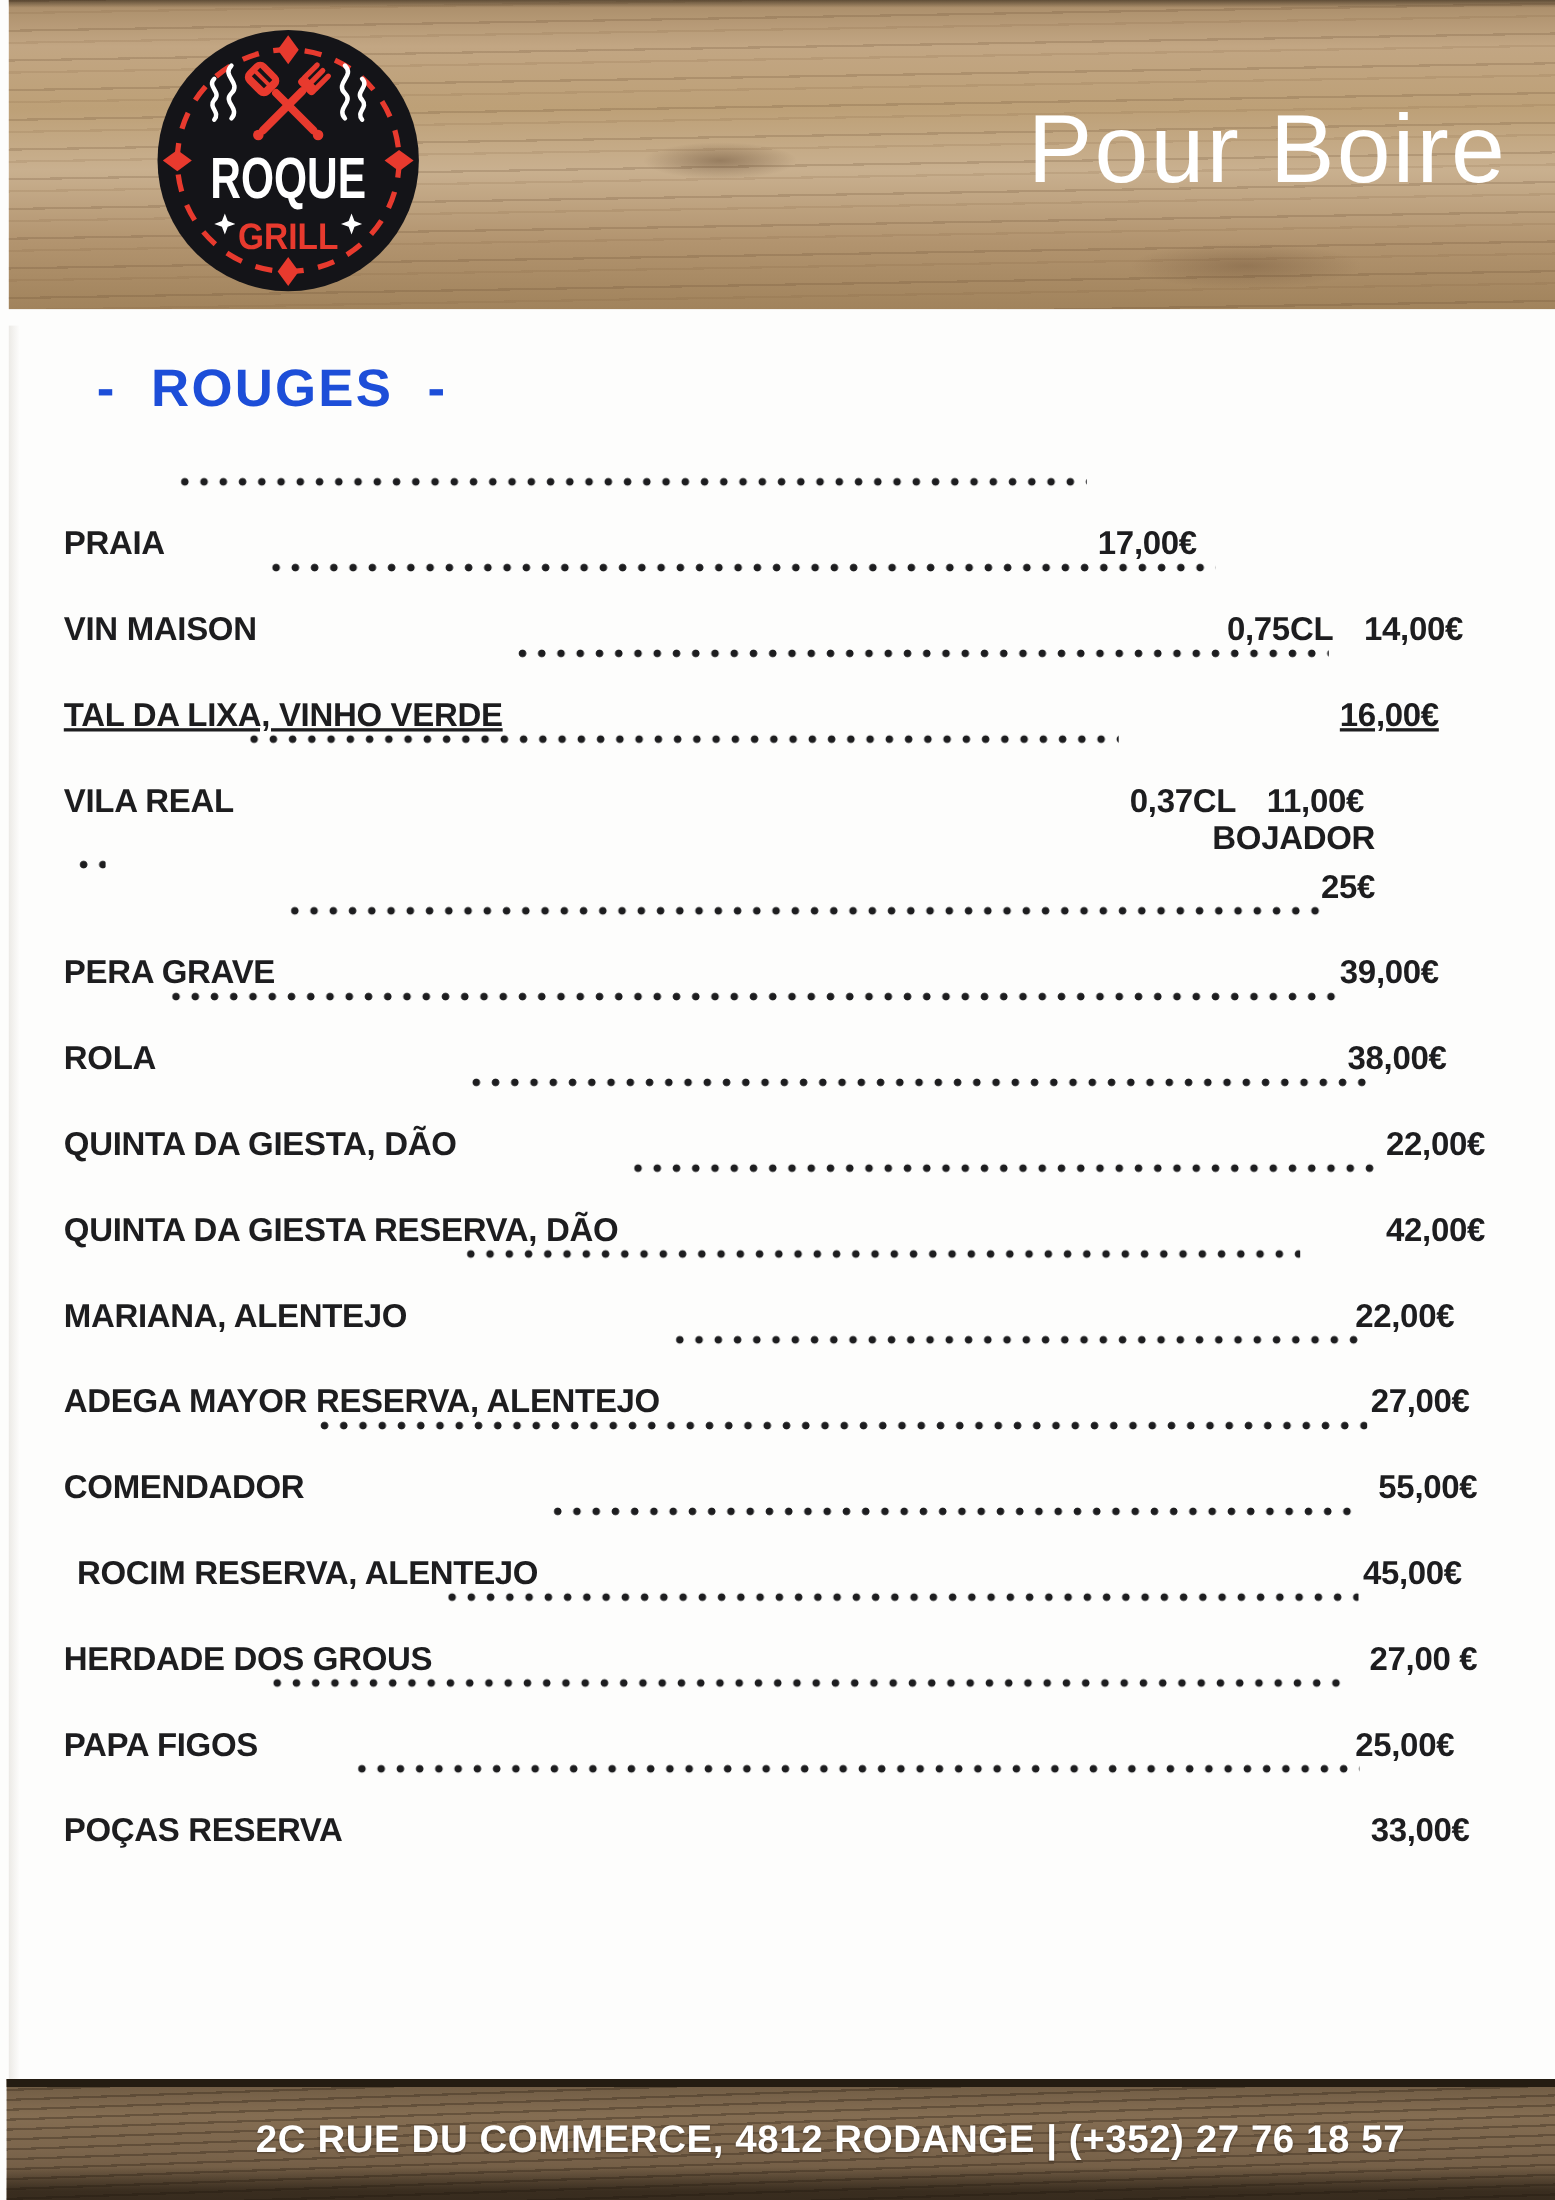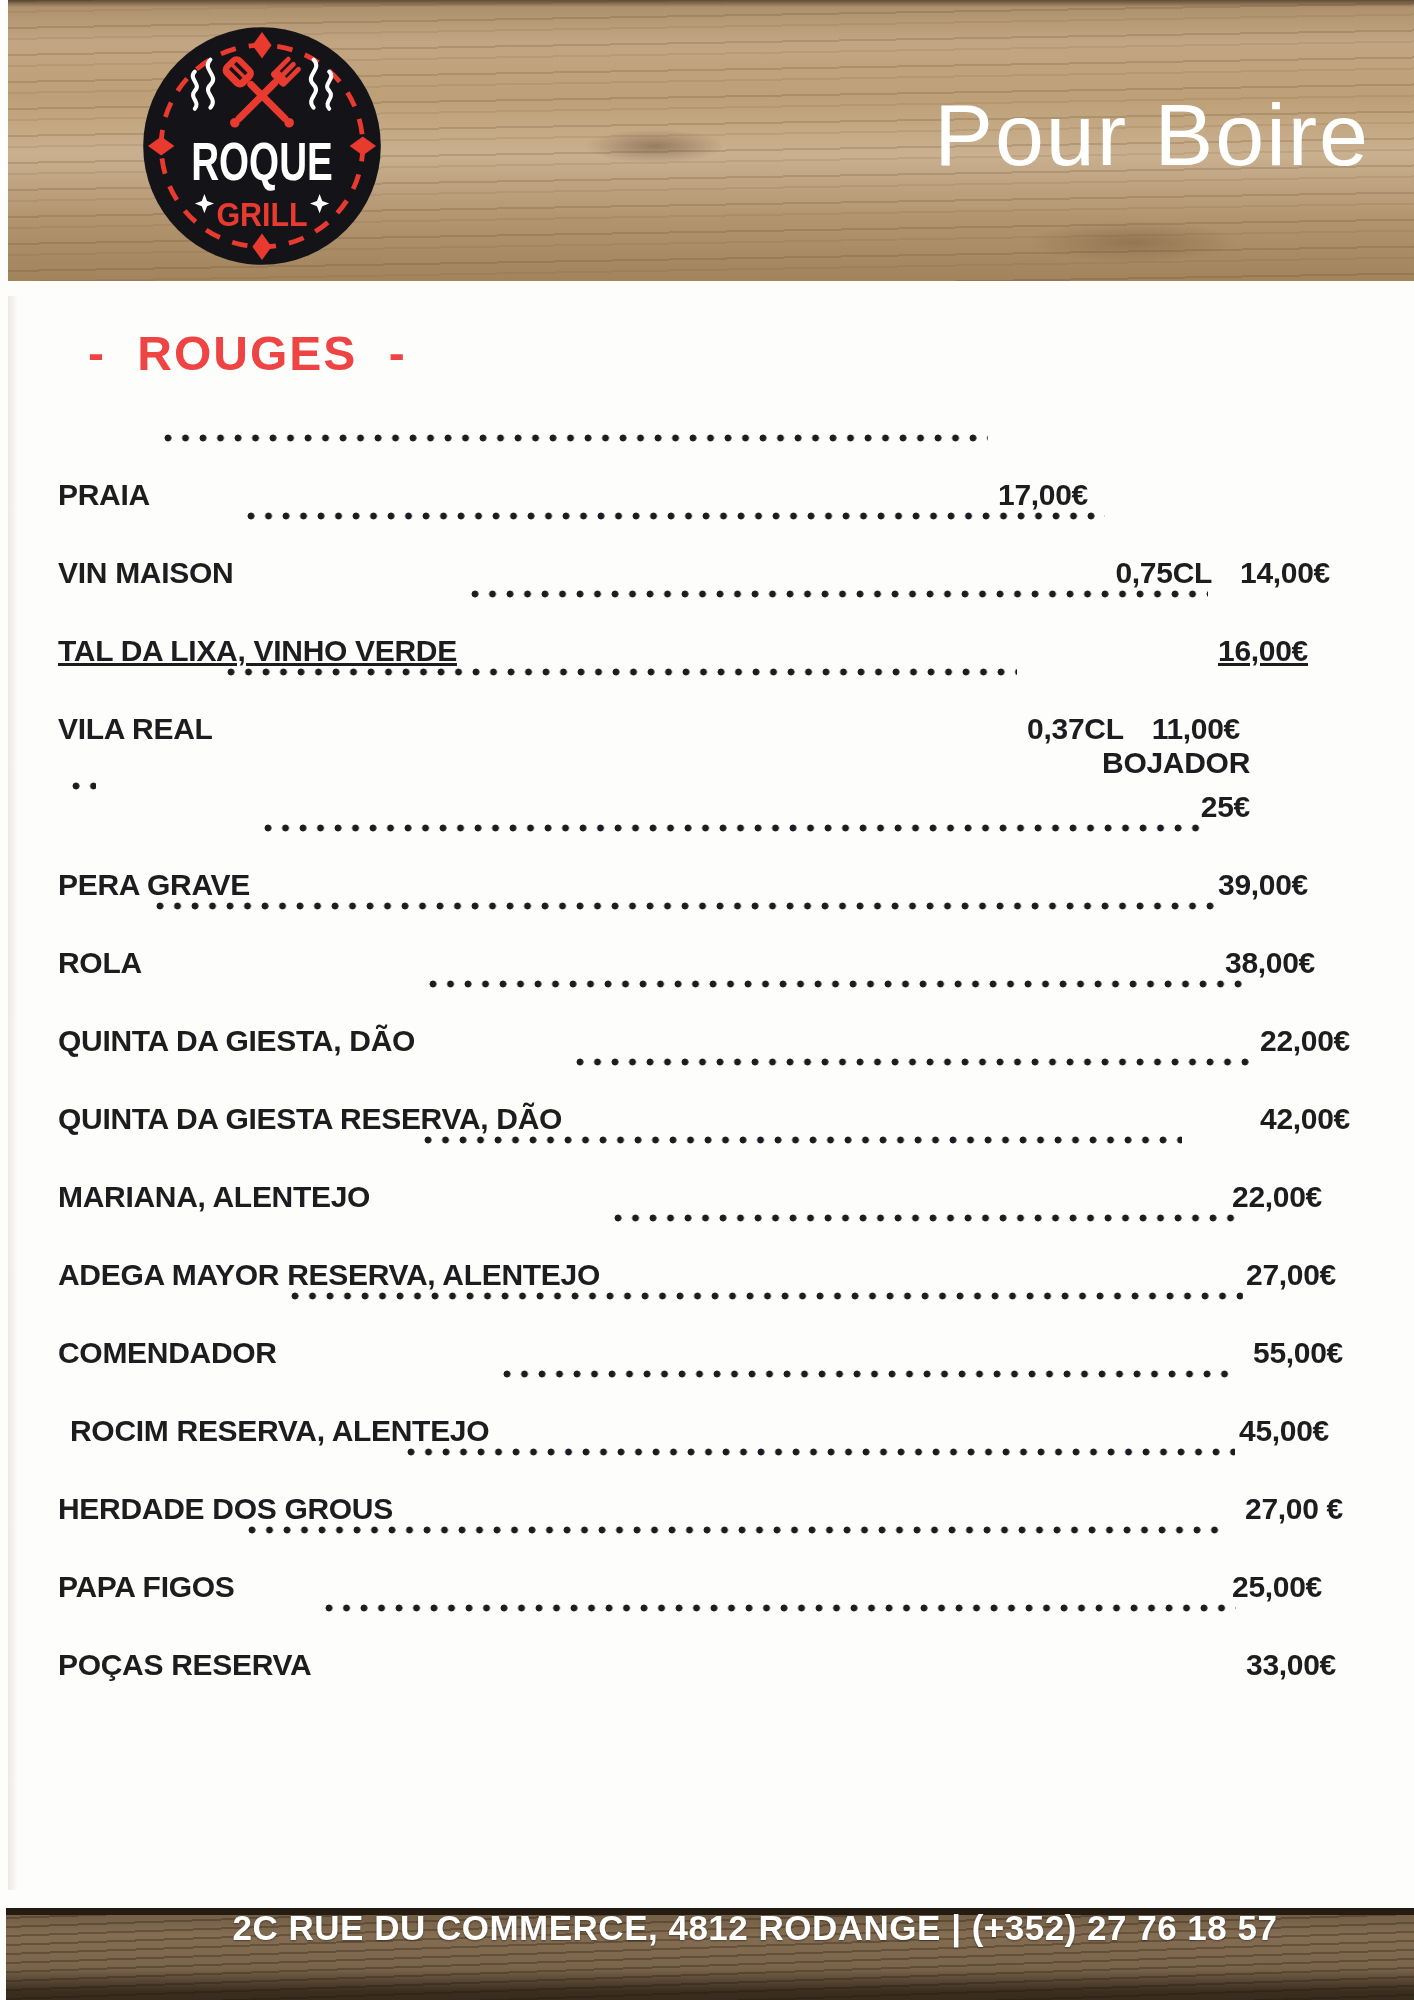--- a/index.html
+++ b/index.html
@@ -21,21 +21,21 @@
   .page-title{
     position:absolute;top:84px;right:44px;
     color:#ffffff;font-size:88px;font-weight:400;letter-spacing:2px;white-space:nowrap;
   }
   .logo{position:absolute;left:134px;top:26px;width:240px;height:240px;}
   
   .edge-shadow{position:absolute;left:8px;top:296px;width:10px;height:1594px;
     background:linear-gradient(90deg,#eceae6,#fdfdfc);}
   .section-title{
     position:absolute;top:326px;left:88px;margin:0;
-    font-size:48px;font-weight:bold;color:#ef4444;letter-spacing:2px;word-spacing:16px;white-space:nowrap;
+    font-size:48px;font-weight:bold;color:#1d4ed8;letter-spacing:2px;word-spacing:16px;white-space:nowrap;
   }
   .menu-list{
     position:absolute;top:434px;left:30px;width:1320px;margin:0;padding:0;list-style:none;
   }
   .row{
     height:78px;display:flex;align-items:flex-end;
     font-weight:bold;font-size:30px;color:#1d1d1f;letter-spacing:-0.3px;white-space:nowrap;margin-left:28px;
   }
   .nm{flex:0 0 auto;}
   .leader{
@@ -55,22 +55,22 @@
   .row:nth-child(7){padding-right:35px;}
   .row:nth-child(10){padding-right:28px;gap:40px;}
   .row:nth-child(11){padding-right:14px;}
   .row:nth-child(12){padding-right:7px;}
   .row:nth-child(13){padding-right:21px;padding-left:12px;}
   .row:nth-child(14){padding-right:7px;}
   .row:nth-child(15){padding-right:28px;}
   .row:nth-child(16){padding-right:14px;}
   
   .footer{
-    position:absolute;bottom:0;left:6px;right:0;height:92px;
-    display:flex;align-items:flex-start;justify-content:center;
+    position:absolute;bottom:0;left:6px;right:0;height:110px;
+    display:flex;align-items:center;justify-content:center;
     background:
       linear-gradient(180deg,#241c12 0 7px, rgba(36,28,18,0) 7px),
       linear-gradient(0deg, rgba(25,18,10,.6) 0 8px, rgba(25,18,10,0) 30px),
       repeating-linear-gradient(178deg, rgba(40,28,16,.32) 0 2px, rgba(0,0,0,0) 2px 9px),
       linear-gradient(180deg,#6d5942 0%,#846d52 30%,#7b654c 60%,#66523c 100%);
   }
   .footer-contact{
     color:#ffffff;font-weight:bold;font-size:35px;letter-spacing:0.5px;
     transform:translateX(45px);white-space:nowrap;
     text-shadow:0 1px 2px rgba(20,12,5,.45);

